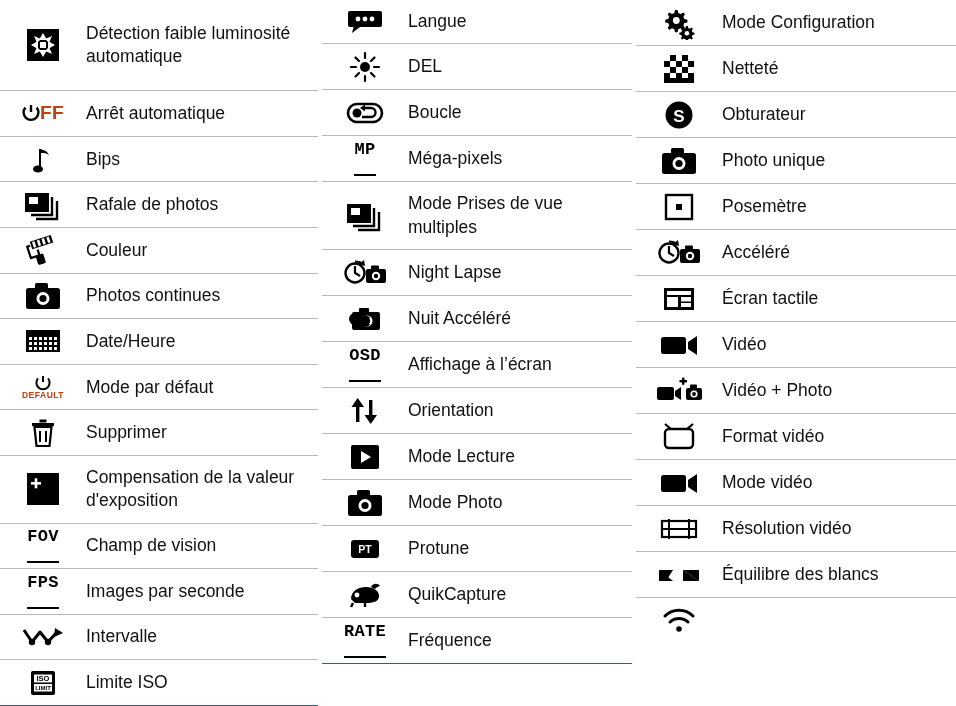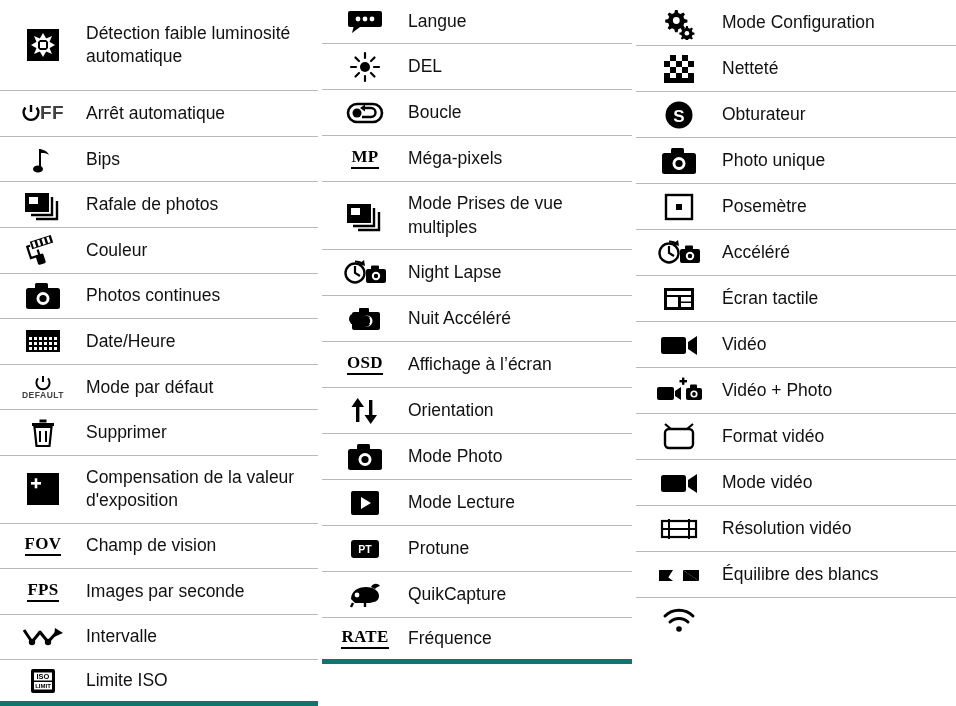--- a/index.html
+++ b/index.html
@@ -31,21 +31,21 @@
 
   .legend-row {
     display: flex;
     flex-direction: row;
     align-items: center;
     border-bottom: 1px solid #b9b9b9;
     box-sizing: border-box;
     padding: 0;
   }
   .legend-row.last {
-    border-bottom: 5px solid #0f766e;
+    border-bottom: 1px solid #0f766e;
   }
   .icon-cell {
     width: 86px;
     min-width: 86px;
     display: flex;
     align-items: center;
     justify-content: center;
     box-sizing: border-box;
   }
   .label-cell {
@@ -54,32 +54,32 @@
     line-height: 1.32;
     color: #111111;
     padding-right: 6px;
     box-sizing: border-box;
   }
 
   
   .ico {
     display: inline-block;
     position: relative;
-    color: #404040;
+    color: #c2410c;
   }
   .ico svg { display: block; }
 
   .txt-ico {
-    font-family: Liberation Serif, serif;
+    font-family: Liberation Mono, monospace;
     font-size: 17px;
     font-weight: 700;
     letter-spacing: 0.3px;
     line-height: 1;
     border-bottom: 2.6px solid #000;
-    padding-bottom: 2px;
+    padding-bottom: 16px;
     color: #000;
   }
   .stack-ico {
     display: flex;
     flex-direction: column;
     align-items: center;
     line-height: 1;
   }
   .stack-ico .top { font-size: 15px; font-weight: 700; }
   .stack-ico .bot { font-size: 8.5px; font-weight: 700; letter-spacing: 0.5px; }
@@ -442,41 +442,41 @@
             </g>
           </svg>
         </span>
       </div>
       <div class="label-cell">Orientation</div>
     </div>
 
     <div class="legend-row" style="height:46px">
       <div class="icon-cell">
         <span class="ico">
+          <svg width="34" height="28" viewBox="0 0 34 28">
+            <rect x="3" y="2" width="28" height="24" rx="2" fill="#000"></rect>
+            <polygon points="13,8 13,20 23,14" fill="#fff"></polygon>
+          </svg>
+        </span>
+      </div>
+      <div class="label-cell">Mode Lecture</div>
+    </div>
+
+    <div class="legend-row" style="height:46px">
+      <div class="icon-cell">
+        <span class="ico">
           <svg width="38" height="30" viewBox="0 0 38 30">
             <rect x="2" y="7" width="34" height="21" rx="2.5" fill="#000"></rect>
             <rect x="11" y="2" width="13" height="6" rx="1.5" fill="#000"></rect>
             <circle cx="19" cy="17.5" r="6.5" fill="#fff"></circle>
             <circle cx="19" cy="17.5" r="3.6" fill="#000"></circle>
           </svg>
         </span>
       </div>
       <div class="label-cell">Mode Photo</div>
-    </div>
-
-    <div class="legend-row" style="height:46px">
-      <div class="icon-cell">
-        <span class="ico">
-          <svg width="34" height="28" viewBox="0 0 34 28">
-            <rect x="3" y="2" width="28" height="24" rx="2" fill="#000"></rect>
-            <polygon points="13,8 13,20 23,14" fill="#fff"></polygon>
-          </svg>
-        </span>
-      </div>
-      <div class="label-cell">Mode Lecture</div>
     </div>
 
     <div class="legend-row" style="height:46px">
       <div class="icon-cell">
         <span class="ico">
           <svg width="34" height="26" viewBox="0 0 34 26">
             <rect x="3" y="4" width="28" height="18" rx="3" fill="#000"></rect>
             <text x="17" y="16.5" font-family="Liberation Sans, sans-serif" font-size="10.5" font-weight="700" fill="#fff" text-anchor="middle">PT</text>
           </svg>
         </span>

